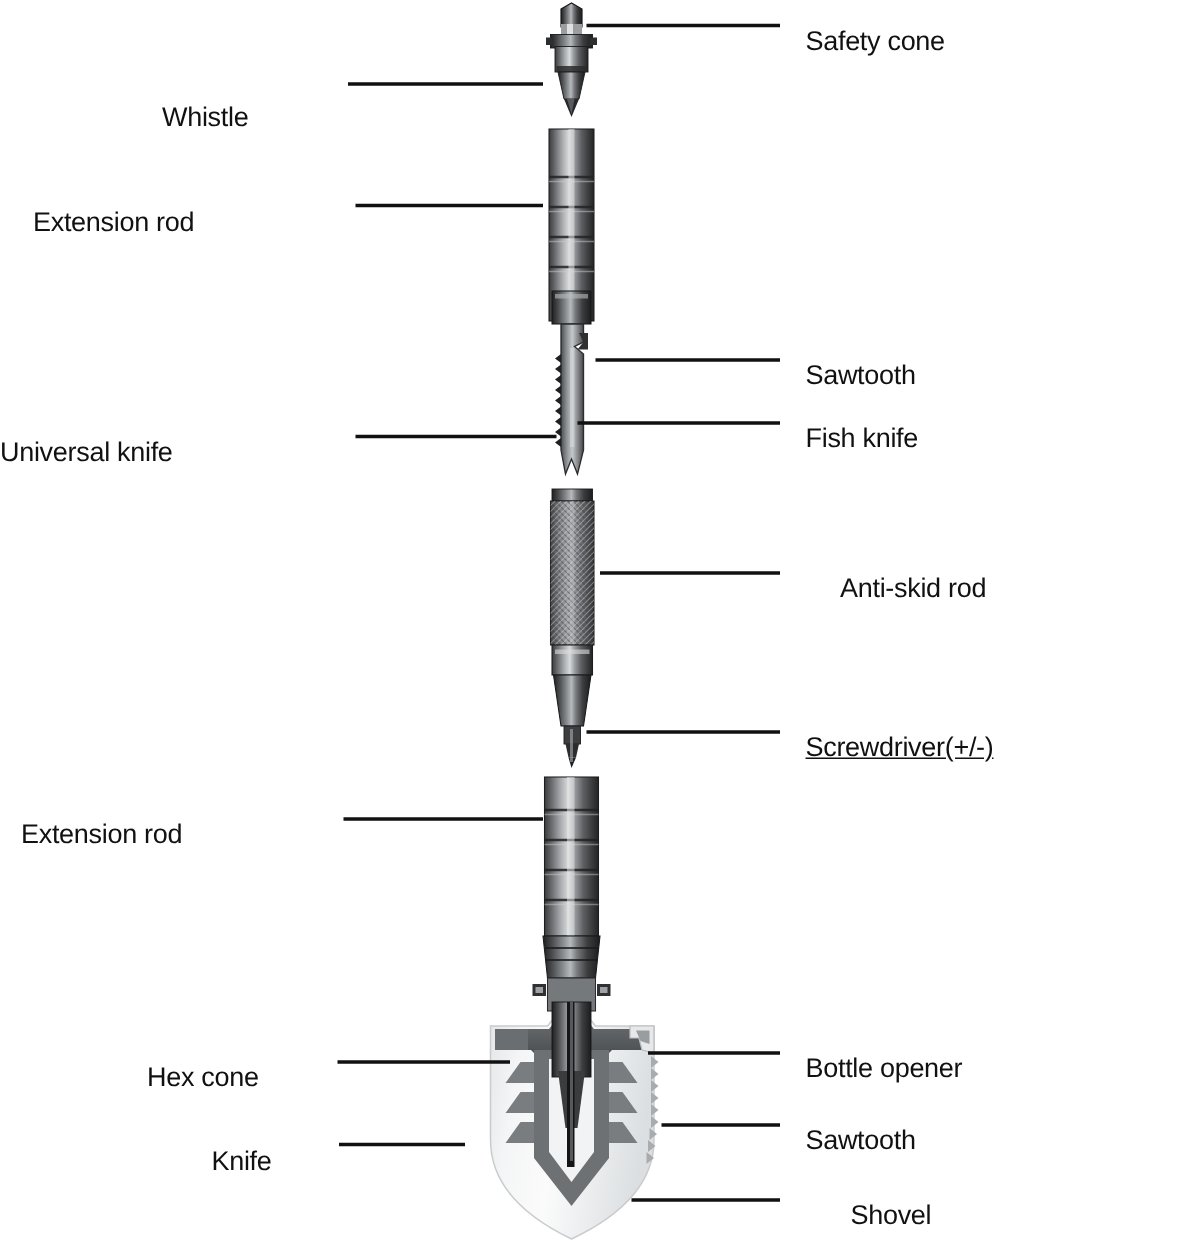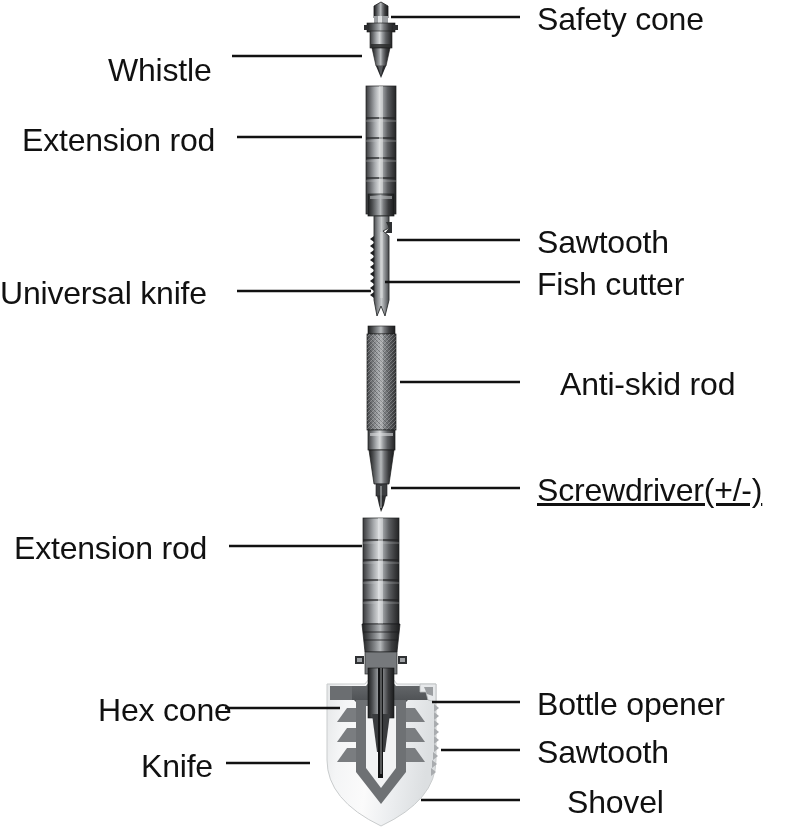--- a/index.html
+++ b/index.html
@@ -6,25 +6,26 @@
   body{
     width:800px;height:834px;position:relative;overflow:hidden;
     font-family:"Liberation Sans", sans-serif;
     color:#111111;
   }
   #stage{position:absolute;left:0;top:0;width:800px;height:834px;}
   svg#diagram{position:absolute;left:0;top:0;width:800px;height:834px;display:block;}
   .lbl{
     position:absolute;
     font-family:"Liberation Sans", sans-serif;
-    font-size:32px;
+    font-size:18px;
     line-height:1;
     color:#111111;
     white-space:nowrap;
     letter-spacing:-0.2px;
+    margin-top:15px;
   }
   .lbl.right{text-align:left;}
   .lbl.left{text-align:right;}
 </style>
 </head>
 <body>
 
 <div id="stage">
 
   <svg id="diagram" viewBox="0 0 800 834">
@@ -267,21 +268,21 @@
 
   <div id="labels">
       <div class="lbl left" style="left: 108px; top: 54px;">Whistle</div>
       <div class="lbl left" style="left: 22px; top: 124px;">Extension rod</div>
       <div class="lbl left" style="left: 0; top: 277px;">Universal knife</div>
       <div class="lbl left" style="left: 14px; top: 532px;">Extension rod</div>
       <div class="lbl left" style="left: 98px; top: 694px;">Hex cone</div>
       <div class="lbl left" style="left: 141px; top: 750px;">Knife</div>
       <div class="lbl right" style="left: 537px; top: 3px;">Safety cone</div>
       <div class="lbl right" style="left: 537px; top: 226px;">Sawtooth</div>
-      <div class="lbl right" style="left: 537px; top: 268px;">Fish cutter</div>
+      <div class="lbl right" style="left: 537px; top: 268px;">Fish knife</div>
       <div class="lbl right" style="left: 560px; top: 368px;">Anti-skid rod</div>
       <div class="lbl right" style="left: 537px; top: 474px; text-decoration: underline;">Screwdriver(+/-)</div>
       <div class="lbl right" style="left: 537px; top: 688px;">Bottle opener</div>
       <div class="lbl right" style="left: 537px; top: 736px;">Sawtooth</div>
       <div class="lbl right" style="left: 567px; top: 786px;">Shovel</div>
     </div>
 
 </div>
 
 </body></html>

